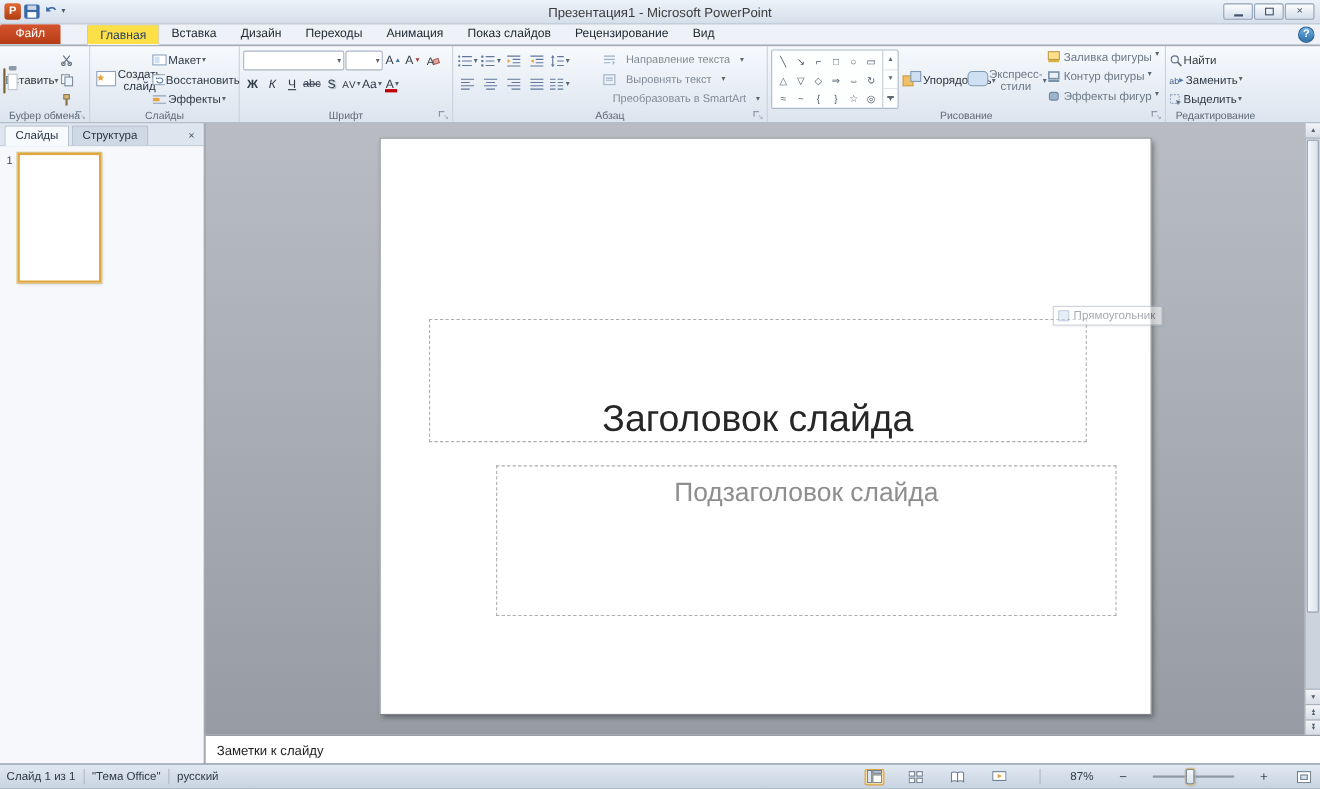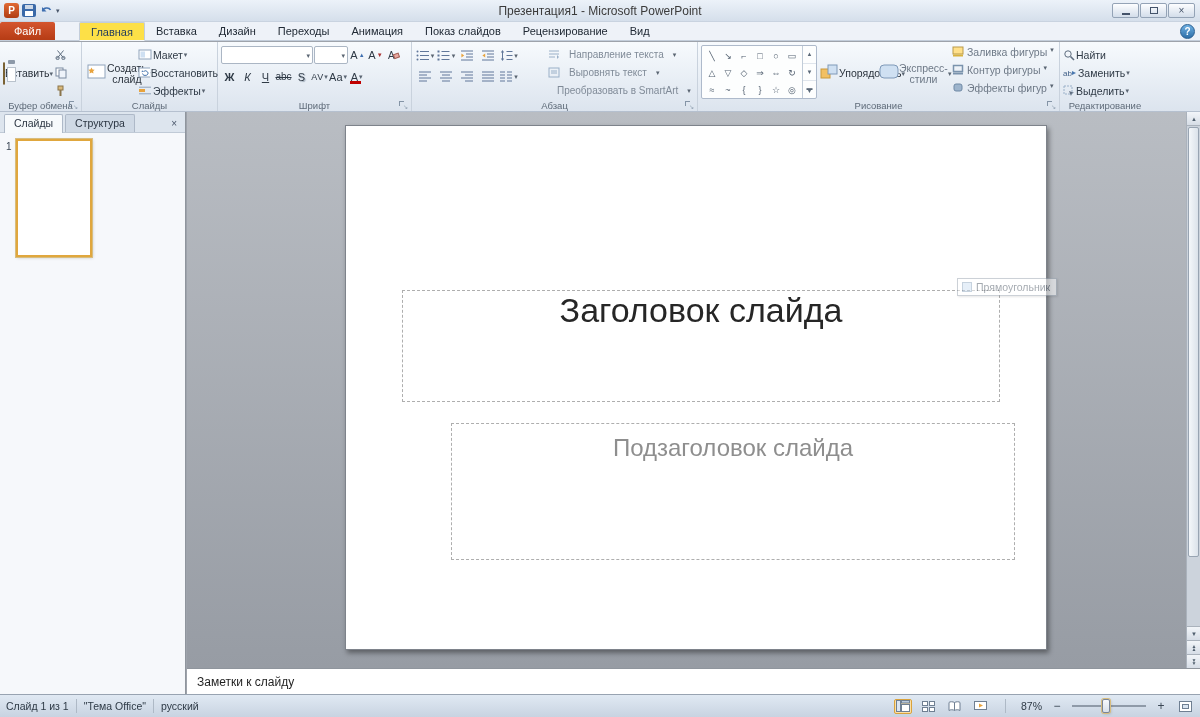--- a/index.html
+++ b/index.html
@@ -100,21 +100,21 @@
   .thumb-num { font-size:10px; color:#394553; margin:2px 4px 0 0; }
   .thumb { width:76px; height:118px; background:#fff; border:2px solid #e0a73e;
     box-shadow:0 0 0 1px #d8bd7e, 1px 1px 3px rgba(0,0,0,.18); }
 
   
   .workspace { position:absolute; top:112px; left:187px; right:0; height:556px;
     background:linear-gradient(#b9bdc3,#979ca4); z-index:5; }
   .slide { position:absolute; left:158px; top:13px; width:702px; height:525px; background:#fff;
     border:1px solid #7e838b; box-shadow:2px 3px 5px rgba(0,0,0,.4); }
   .ph { position:absolute; border:1px dashed #aeaeae; }
-  .ph-title { left:56px; top:164px; width:598px; height:112px; display:flex; align-items:flex-start; justify-content:center; }
+  .ph-title { left:44px; top:164px; width:598px; height:112px; display:flex; align-items:flex-end; justify-content:center; }
   .ph-title span { font-size:34px; color:#262626; }
   .ph-sub { left:105px; top:297px; width:564px; height:137px; text-align:center; padding-top:10px; }
   .ph-sub span { font-size:24px; color:#8e8e8e; }
   .tooltip { position:absolute; left:770px; top:166px; opacity:.5; background:#fff;
     border:1px solid #9aa5b1; padding:2px 6px 2px 4px; display:flex; align-items:center; gap:4px;
     font-size:10.5px; color:#4c5764; box-shadow:1px 1px 2px rgba(0,0,0,.2); z-index:6; }
   .tooltip i { width:10px; height:10px; background:#cfe0f2; border:1px solid #8fa6bf; }
   .vscroll { position:absolute; right:0; top:0; width:14px; bottom:0; background:#ccd3dc; border-left:1px solid #aab2bc; }
   .vs-btn { width:14px; height:14px; display:flex; align-items:center; justify-content:center;
     font-size:6px; color:#51606f; background:linear-gradient(#f2f5f9,#d6dde6); border-bottom:1px solid #aab2bc; }
@@ -127,21 +127,21 @@
   
   .notes { position:absolute; left:187px; right:0; top:668px; height:26px; background:#fff;
     border-top:1px solid #8f959d; display:flex; align-items:center; padding-left:10px;
     font-size:12px; color:#1f1f1f; z-index:8; }
 
   
   .statusbar { position:absolute; left:0; right:0; bottom:0; height:23px;
     background:linear-gradient(#e0e9f3,#c8d3e1); border-top:1px solid #98a3b1;
     display:flex; align-items:center; font-size:10.5px; color:#2e3a46; z-index:30; padding:0 6px; }
   .sb-sep { width:1px; height:14px; background:#aeb9c6; margin:0 7px; }
-  .sb-right { margin-left:auto; display:flex; align-items:center; gap:8px; }
+  .sb-right { margin-left:auto; display:flex; align-items:center; gap:20px; }
   .vbtn { width:18px; height:15px; display:flex; align-items:center; justify-content:center; border-radius:2px; }
   .vbtn.active { background:#fbe0a6; border:1px solid #d9a23c; }
   .zoomtrack { position:relative; width:74px; height:14px; }
   .zoomtrack .track { position:absolute; left:0; right:0; top:6px; height:2px; background:#8f9aa8; }
   .zoomtrack .mid { position:absolute; left:36px; top:3px; width:1px; height:8px; background:#8f9aa8; }
   .zoomtrack .thumb { position:absolute; left:30px; top:0; width:8px; height:14px;
     background:linear-gradient(#f8fafc,#d8e0ea); border:1px solid #7a8596; border-radius:2px; }
   .zbtn { font-size:12px; color:#3c4856; width:14px; text-align:center; }
 </style>
 </head>

